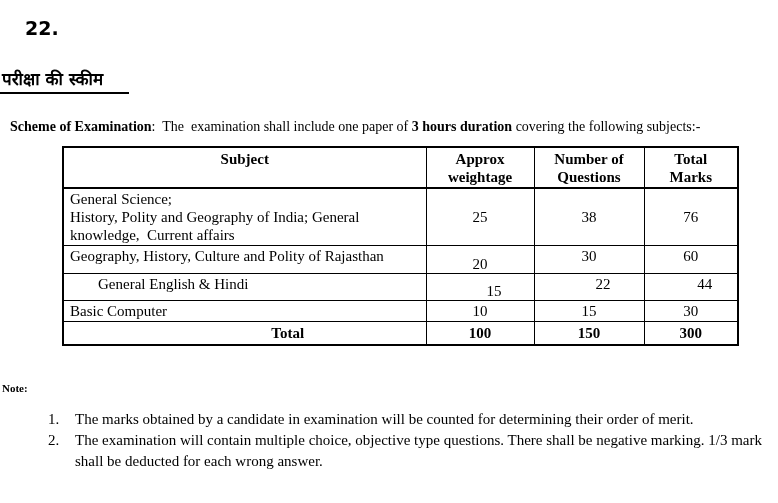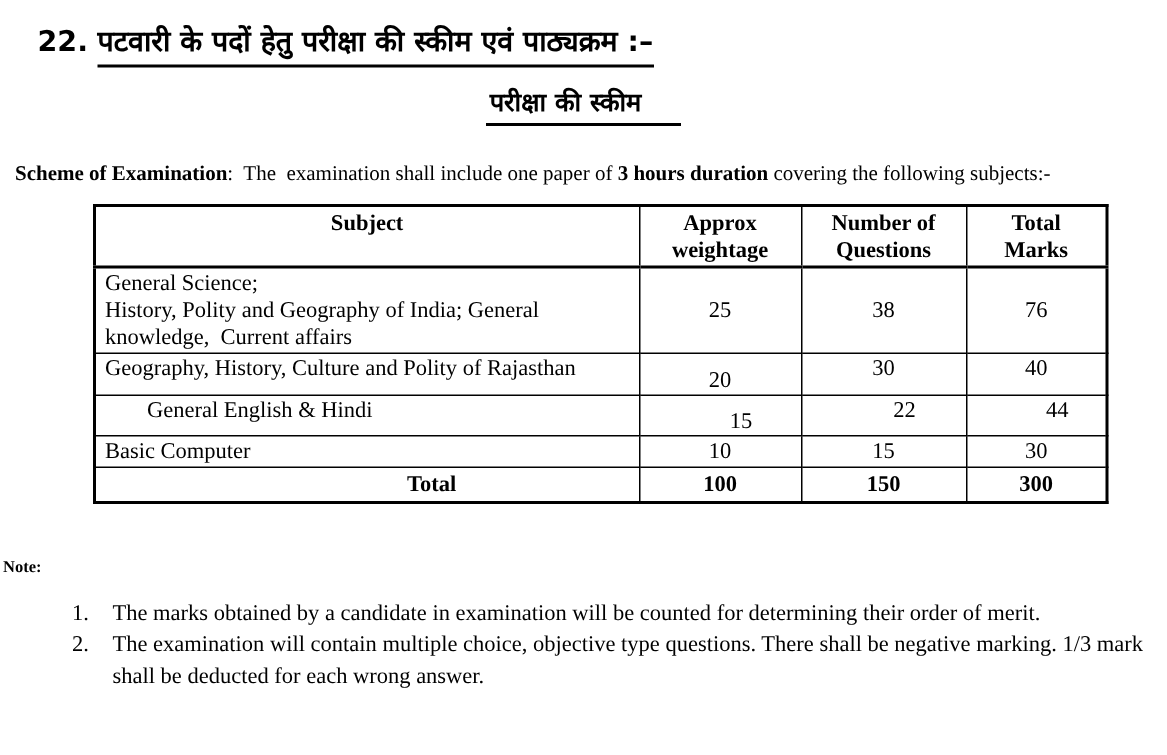--- a/index.html
+++ b/index.html
@@ -15,21 +15,21 @@
   .sec-heading {
     display: flex; align-items: flex-start;
     margin: 17px 0 0 25px;
     font-family: "DejaVu Sans", "Liberation Sans", sans-serif;
     font-weight: 700; font-size: 19px; line-height: 1.25;
   }
   .sec-num { width: 40px; flex: none; }
   .sec-title { border-bottom: 2px solid #000; padding-bottom: 2px; }
 
   
-  .subheading-wrap { margin-top: 14px; text-align: center; }
+  .subheading-wrap { margin-top: 28px; text-align: left; }
   .subheading {
     display: inline-block;
     font-family: "DejaVu Sans", "Liberation Sans", sans-serif;
     font-weight: 700; font-size: 17px; line-height: 1.2;
     border-bottom: 2px solid #000;
     padding: 0 26px 3px 2px;
   }
 
   
   .intro {
@@ -84,21 +84,20 @@
   .ni-num { width: 27px; flex: none; }
   .ni-text { width: 690px; }
 </style>
 </head>
 <body>
 
 <div class="page">
 
   <div class="sec-heading">
     <span class="sec-num">22.</span>
-    <span class="sec-title">पटवारी के पदों हेतु परीक्षा की स्कीम एवं पाठ्यक्रम :–</span>
   </div>
 
   <div class="subheading-wrap">
     <span class="subheading">परीक्षा की स्कीम</span>
   </div>
 
   <p class="intro"><b>Scheme of Examination</b><span>:  The  examination shall include one paper of </span><b>3 hours duration</b><span> covering the following subjects:-</span></p>
 
   <table class="scheme-table">
     <colgroup>
@@ -124,21 +123,21 @@
 History, Polity and Geography of India; General
 knowledge,  Current affairs</td>
         <td class="val wt">25</td>
         <td class="val">38</td>
         <td class="val">76</td>
       </tr>
       <tr class="r2">
         <td class="sub">Geography, History, Culture and Polity of Rajasthan</td>
         <td class="val wt">20</td>
         <td class="val">30</td>
-        <td class="val">40</td>
+        <td class="val">60</td>
       </tr>
       <tr class="r3">
         <td class="sub">General English &amp; Hindi</td>
         <td class="val wt">15</td>
         <td class="val">22</td>
         <td class="val">44</td>
       </tr>
       <tr class="r5">
         <td class="sub">Basic Computer</td>
         <td class="val wt">10</td>

